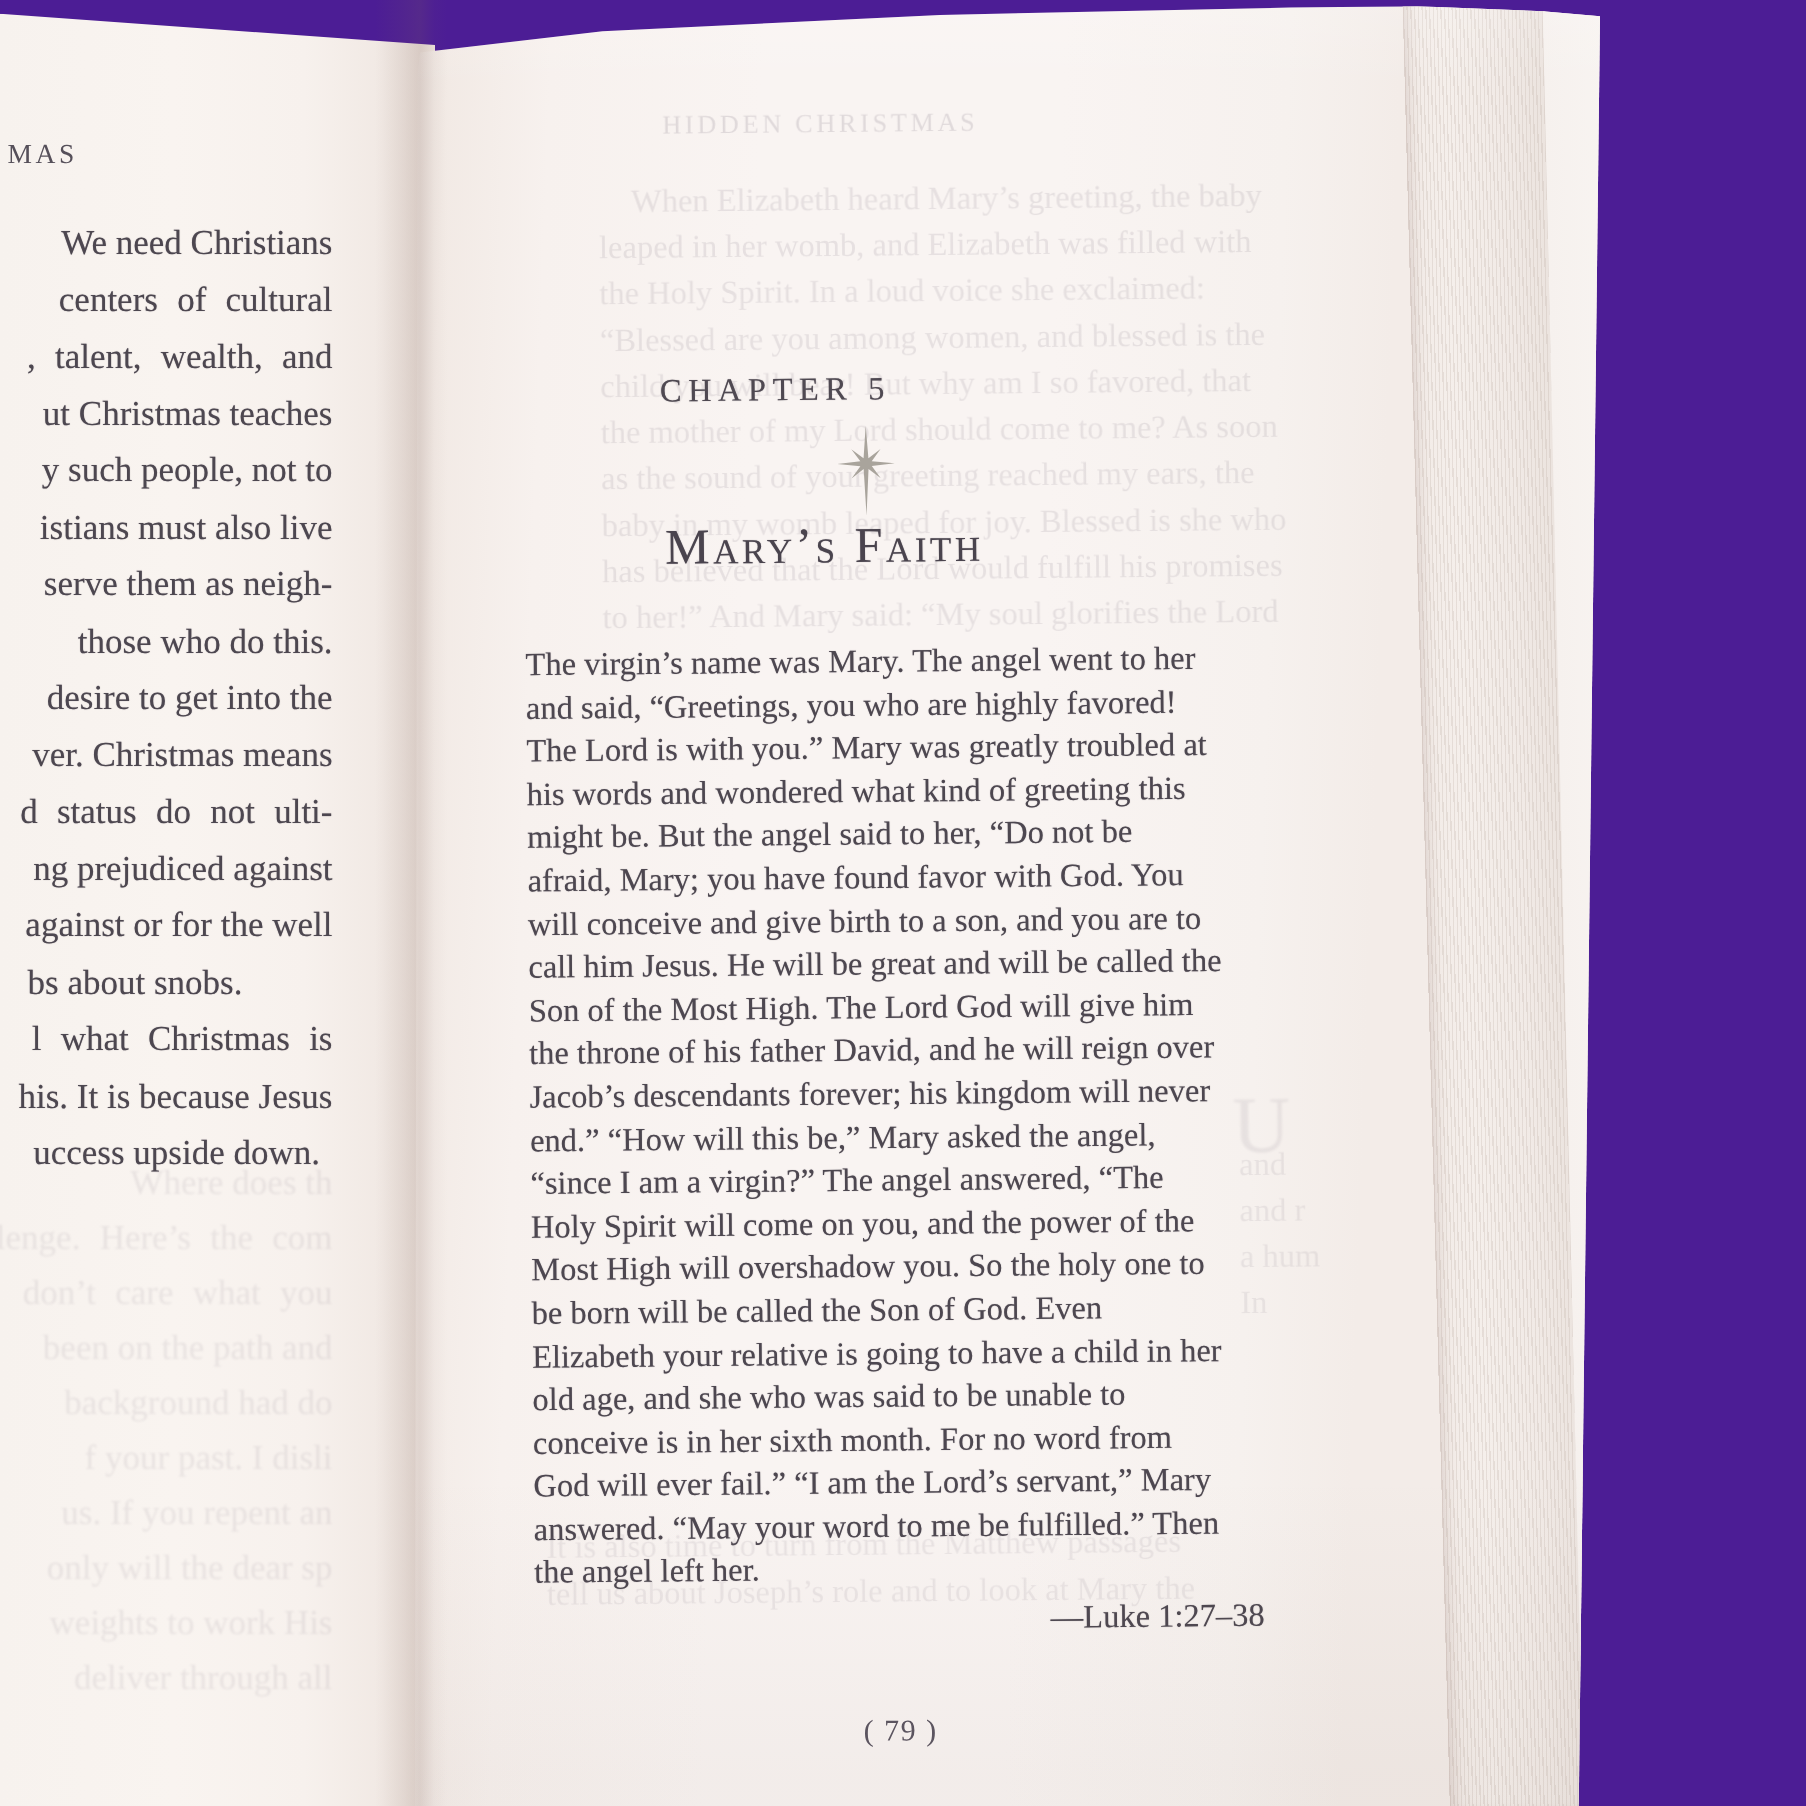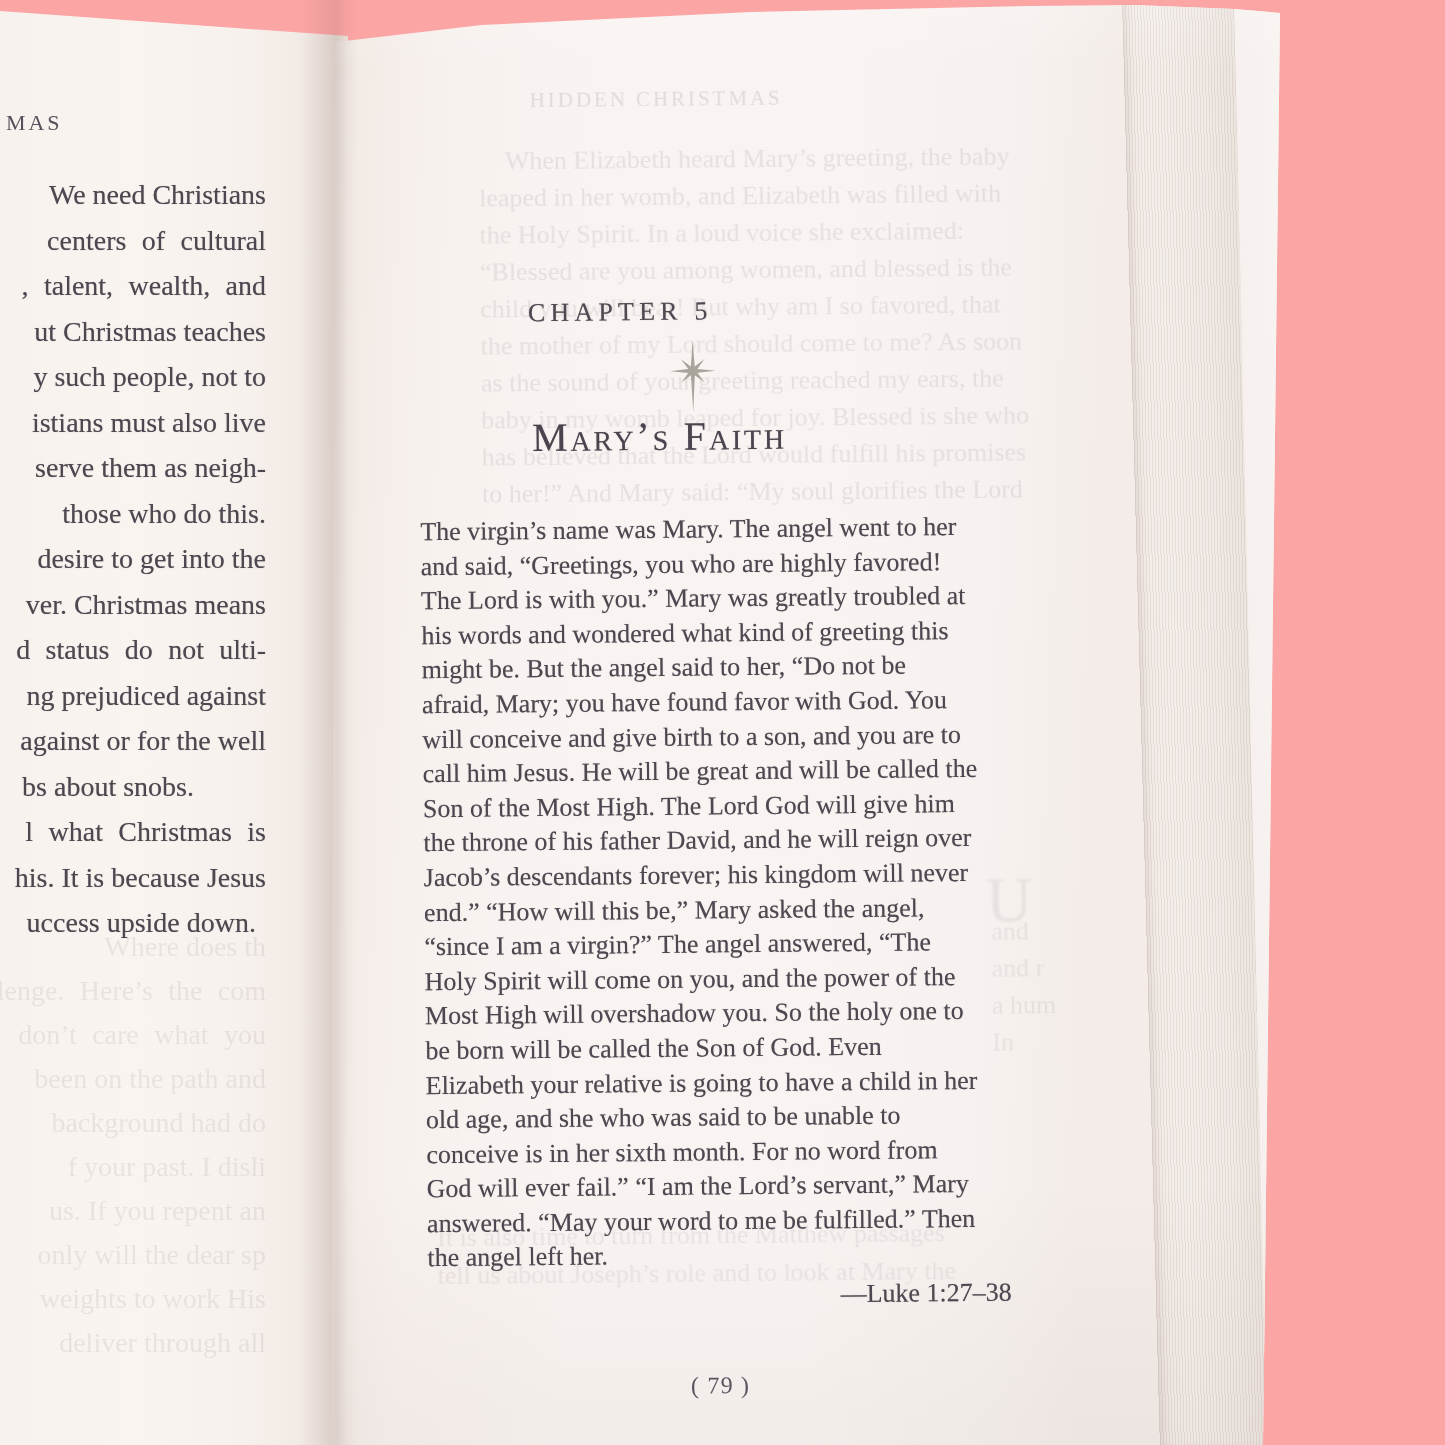--- a/index.html
+++ b/index.html
@@ -1,18 +1,18 @@
 <!DOCTYPE html>
 <html><head>
 <meta charset="utf-8">
 <style>
   html,body{margin:0;padding:0;}
   body{width:1445px;height:1445px;background:#fcfcfd;}
   .scene{position:relative;width:1445px;height:1445px;overflow:hidden;
-         background:#fca5a5;font-family:"Liberation Serif",serif;}
+         background:#4c1d95;font-family:"Liberation Serif",serif;}
 
   
   .page-left{position:absolute;left:0;top:0;width:348px;height:1445px;
     background:linear-gradient(90deg,#f7f2ee 0,#f9f4f0 40%,#f7f1ed 70%,#f1e9e4 88%,#e9dfd9 97%,#ece2db 100%);
     clip-path:polygon(0 11px,100% 36px,100% 100%,0 100%);}
   .lp-header{position:absolute;left:6px;top:110px;font-size:22px;letter-spacing:.13em;
     color:#56505a;filter:blur(.3px);}
   .lp-lines{position:absolute;left:-312px;top:172px;width:578px;text-align:right;
     font-size:28px;line-height:45.5px;color:#4d4750;white-space:nowrap;filter:blur(.3px);
     text-shadow:0 0 .8px rgba(77,71,80,.5);}

